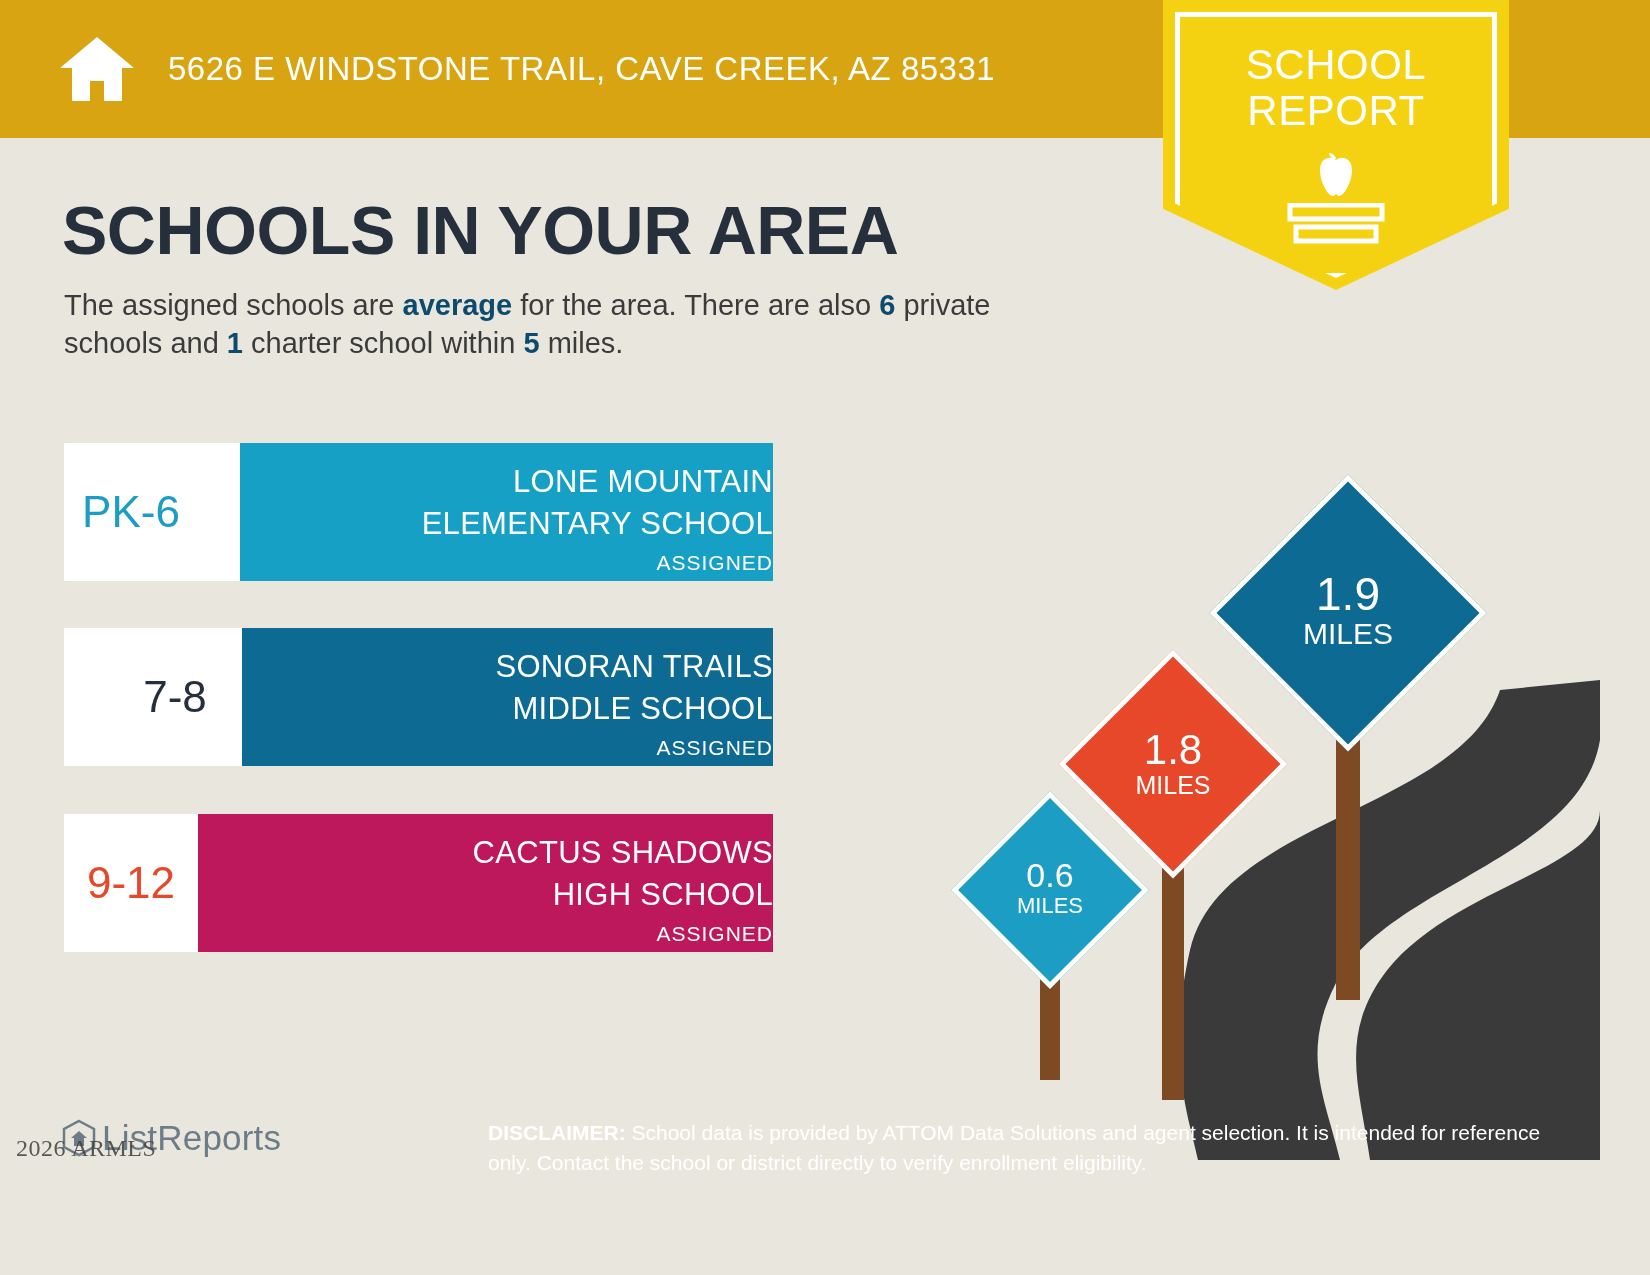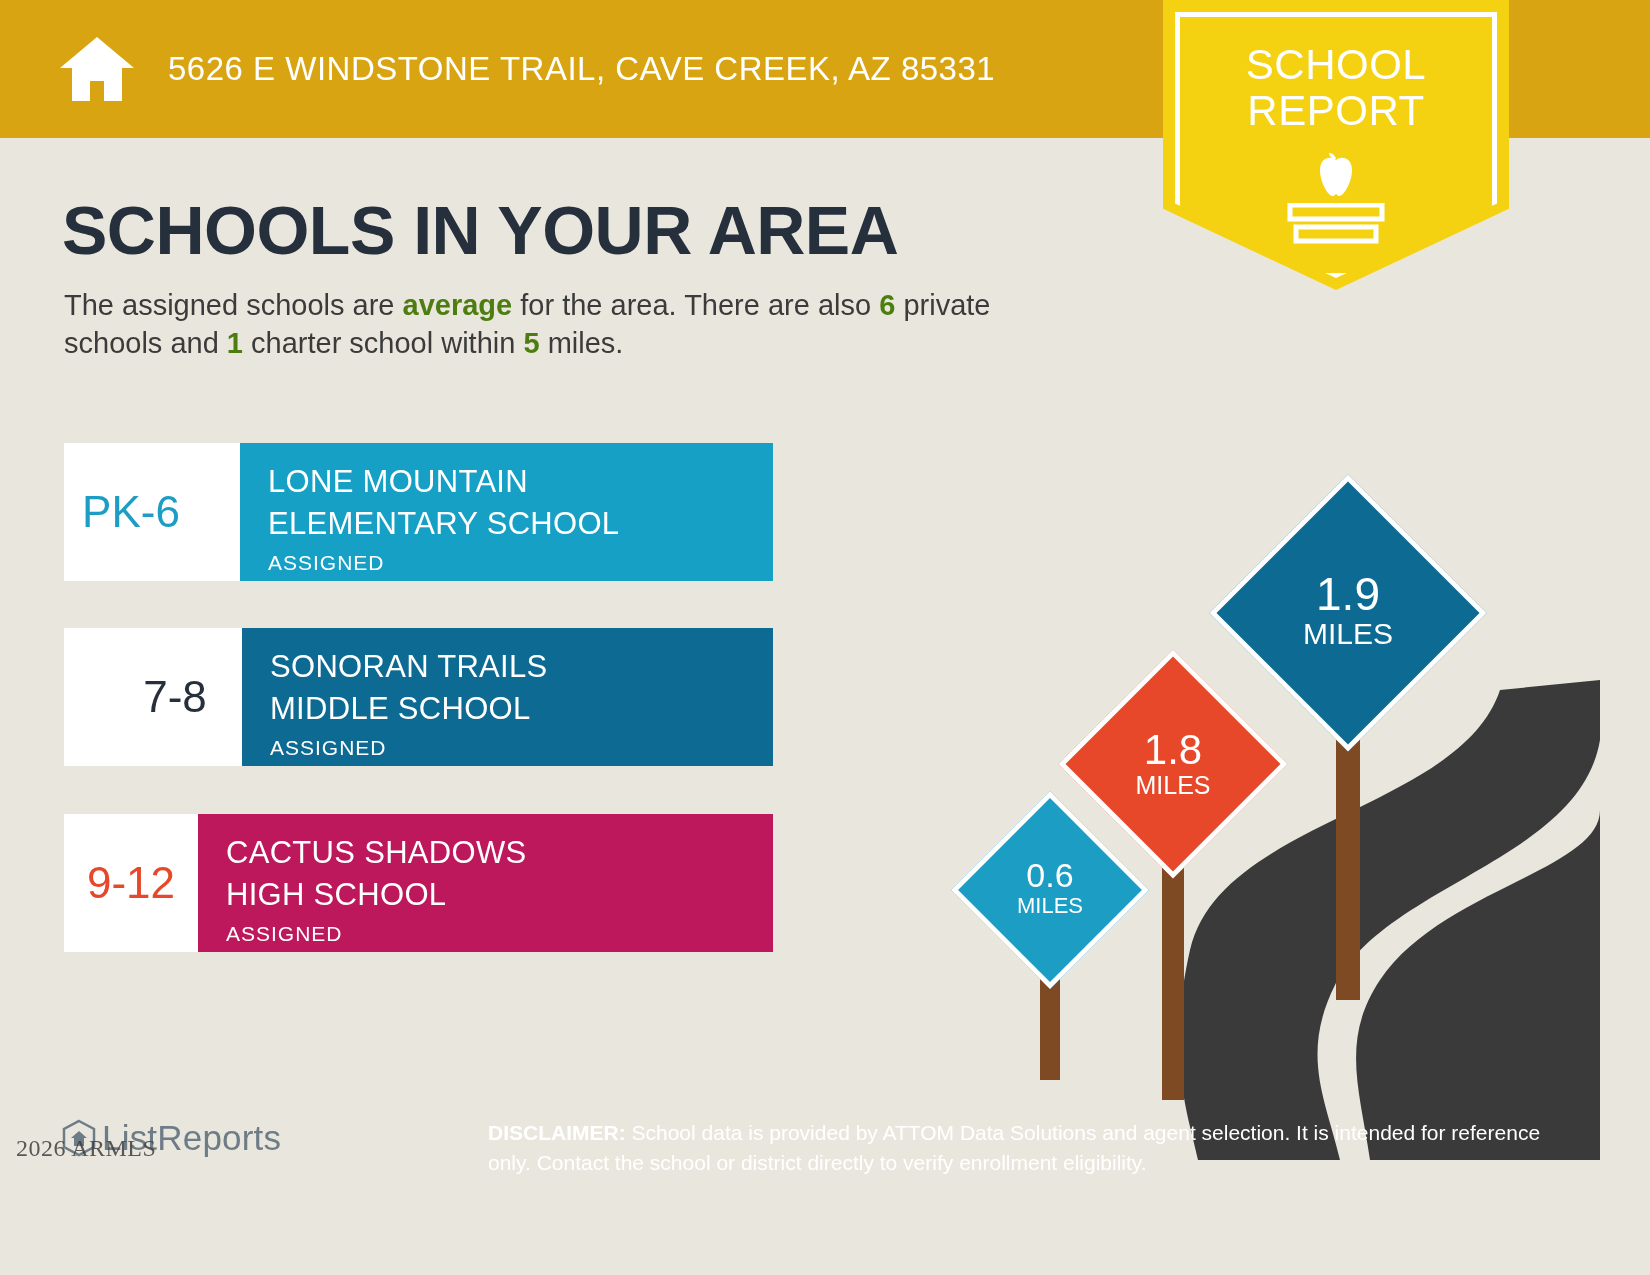--- a/index.html
+++ b/index.html
@@ -101,21 +101,21 @@
   }
   .subtext {
     position: absolute;
     top: 286px;
     left: 64px;
     width: 1030px;
     font-size: 29px;
     line-height: 38px;
     color: #3b3b3b;
   }
-  .subtext b { color: #4d7c0f; font-weight: bold; text-align: right; }
+  .subtext b { color: #0c4a6e; font-weight: bold; text-align: right; }
 
   
   .school-row {
     position: absolute;
     left: 64px;
     width: 709px;
     height: 138px;
     display: flex;
     background: #ffffff;
   }
@@ -135,20 +135,21 @@
   }
   .grade-box.c1 { color: #1b9dc4; }
   .grade-box.c2 { color: #26303c; margin-left: 44px; }
   .grade-box.c3 { color: #e8482a; }
 
   .school-body {
     flex: 1;
     padding: 18px 0 9px 28px;
     color: #ffffff;
     box-sizing: border-box;
+    text-align: right;
   }
   .school-body.c1 { background: #16a0c6; }
   .school-body.c2 { background: #0d6a92; }
   .school-body.c3 { background: #be185d; }
 
   .school-name {
     font-size: 31px;
     line-height: 42px;
     letter-spacing: 0.3px;
   }

